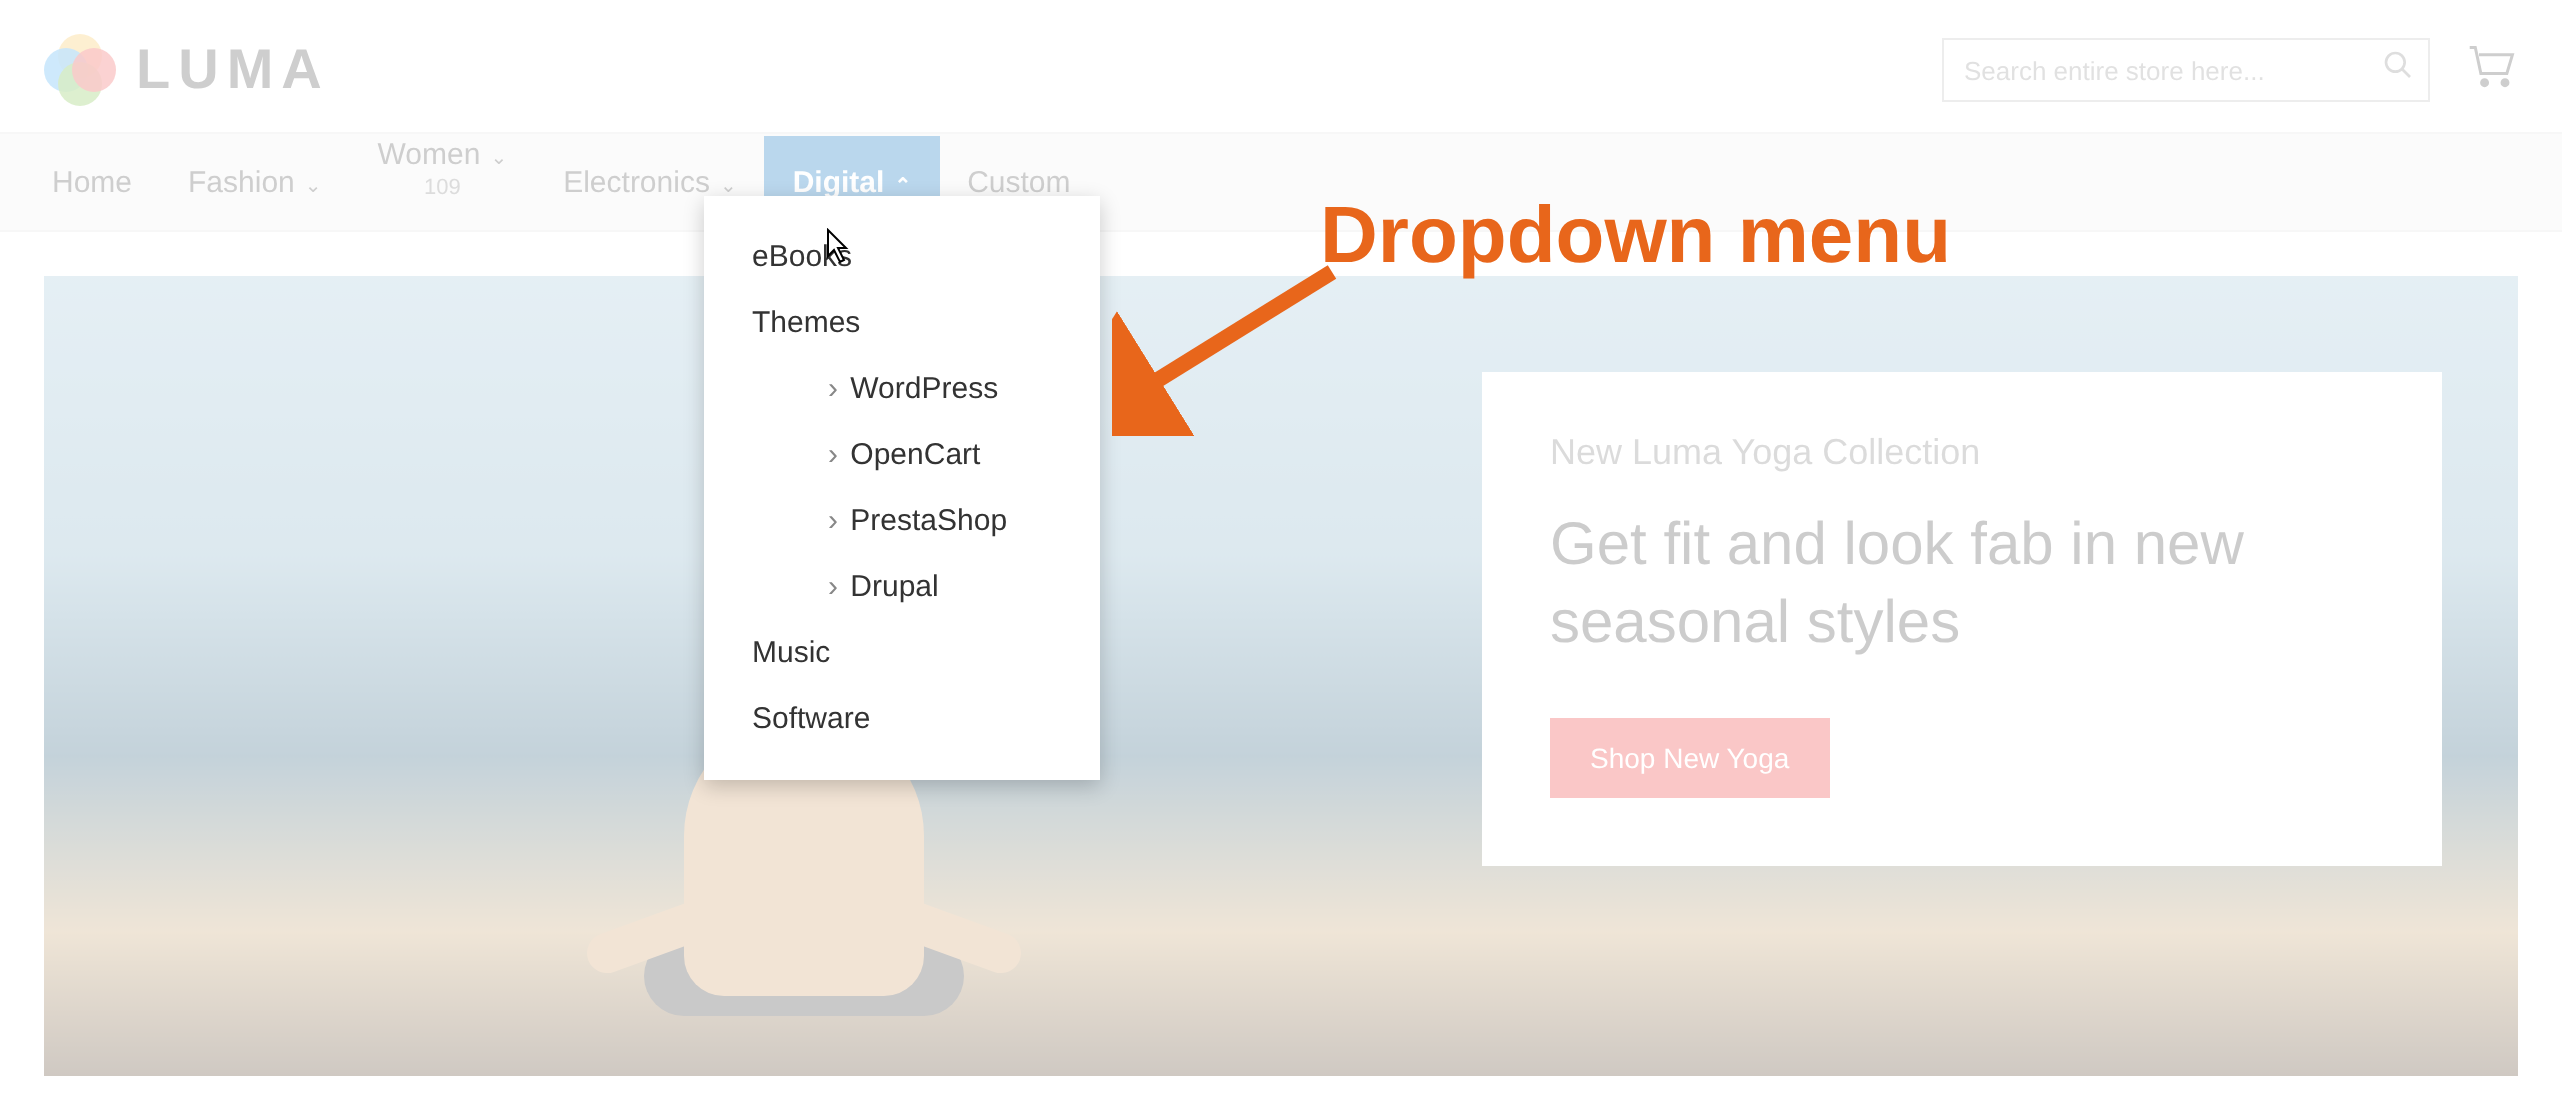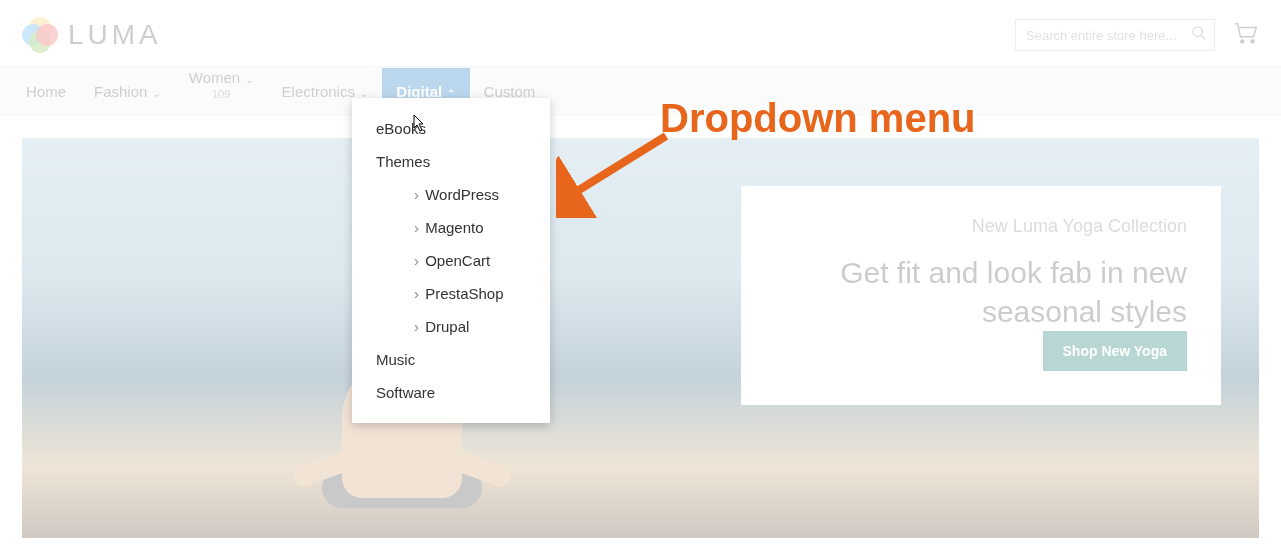--- a/index.html
+++ b/index.html
@@ -9,57 +9,57 @@
 
     
     .header { display: flex; align-items: center; padding: 14px 22px 10px 22px; height: 66px; }
     .logo { display: flex; align-items: center; gap: 10px; }
     .logo-mark { width: 36px; height: 36px; position: relative; }
     .logo-mark .ring { position: absolute; border-radius: 50%; width: 22px; height: 22px; opacity: 0.85; }
     .logo-mark .r1 { background: #f8c14c; top: 0; left: 7px; }
     .logo-mark .r2 { background: #3fa9f5; top: 7px; left: 0; }
     .logo-mark .r3 { background: #7ac142; top: 14px; left: 7px; }
     .logo-mark .r4 { background: #ef4e4e; top: 7px; left: 14px; }
-    .logo-text { font-size: 28px; letter-spacing: 4px; color: #5a5a5a; font-weight: 400; }
+    .logo-text { font-size: 28px; letter-spacing: 4px; color: #5a5a5a; font-weight: 700; }
 
     .header-right { margin-left: auto; display: flex; align-items: center; gap: 18px; }
-    .search-box { position: relative; width: 200px; }
+    .search-box { position: relative; width: 244px; }
     .search-input { width: 100%; height: 32px; border: 1px solid #c2c2c2; padding: 0 34px 0 10px; font-size: 13px; color: #666; }
     .search-input::placeholder { color: #9a9a9a; }
     .search-icon { position: absolute; right: 8px; top: 50%; transform: translateY(-50%); color: #8f8f8f; }
     .cart-icon { color: #5a5a5a; }
 
     
     .nav { display: flex; align-items: flex-end; background: #f0f0f0; border-top: 1px solid #e5e5e5; border-bottom: 1px solid #e5e5e5; padding: 0 12px; height: 50px; }
     .nav-item { position: relative; padding: 15px 14px; font-size: 15px; color: #5a5a5a; cursor: pointer; display: flex; flex-direction: column; align-items: center; }
     .nav-item .chev { margin-left: 5px; font-size: 10px; }
     .nav-item.active { background: #1979c3; color: #fff; font-weight: 600; }
     .nav-item.active .chev { color: #fff; }
     .nav-sub { font-size: 11px; color: #8a8a8a; margin-top: 2px; }
 
     
     .dropdown { position: absolute; top: 98px; left: 352px; width: 198px; background: #fff; box-shadow: 0 3px 10px rgba(0,0,0,0.2); padding: 14px 0 14px 0; z-index: 100; }
     .dd-item { padding: 8px 24px; font-size: 15px; color: #333; cursor: pointer; }
     .dd-subitem { padding: 8px 24px 8px 62px; font-size: 15px; color: #333; cursor: pointer; }
     .dd-subitem::before { content: "› "; color: #888; margin-right: 2px; }
 
     
-    .hero { position: relative; margin: 22px 22px 0 22px; height: 400px; background: linear-gradient(180deg, #a7c9db 0%, #8bb4c9 35%, #3a6a84 60%, #c9a878 82%, #5f4a35 100%); text-align: right; }
+    .hero { position: relative; margin: 22px 22px 0 22px; height: 400px; background: linear-gradient(180deg, #a7c9db 0%, #8bb4c9 35%, #3a6a84 60%, #c9a878 82%, #5f4a35 100%); }
     .hero-figure { position: absolute; left: 240px; bottom: 0; width: 300px; height: 260px; }
     .yoga-body { position: absolute; bottom: 40px; left: 80px; width: 120px; height: 140px; background: #d4a574; border-radius: 60px 60px 20px 20px; }
     .yoga-head { position: absolute; bottom: 180px; left: 118px; width: 44px; height: 50px; background: #c9986a; border-radius: 50%; }
     .yoga-hair { position: absolute; bottom: 220px; left: 130px; width: 20px; height: 24px; background: #3a3a3a; border-radius: 50% 50% 0 0; }
     .yoga-arm-l { position: absolute; bottom: 60px; left: 30px; width: 70px; height: 20px; background: #d4a574; border-radius: 10px; transform: rotate(-20deg); }
     .yoga-arm-r { position: absolute; bottom: 60px; left: 180px; width: 70px; height: 20px; background: #d4a574; border-radius: 10px; transform: rotate(20deg); }
     .yoga-legs { position: absolute; bottom: 30px; left: 60px; width: 160px; height: 40px; background: #4a4a4a; border-radius: 20px; }
 
     .promo { position: absolute; right: 38px; top: 48px; width: 480px; background: #fff; padding: 30px 34px 34px 34px; }
     .promo-sub { font-size: 18px; color: #888; font-weight: 300; margin-bottom: 16px; }
-    .promo-title { font-size: 30px; color: #555; font-weight: 300; line-height: 1.3; }
-    .promo-btn { display: inline-block; background: #0f766e; color: #fff; padding: 12px 20px; font-size: 14px; font-weight: 700; cursor: pointer; }
+    .promo-title { font-size: 30px; color: #555; font-weight: 300; line-height: 1.3; margin-bottom: 28px; }
+    .promo-btn { display: inline-block; background: #ef4444; color: #fff; padding: 12px 20px; font-size: 14px; font-weight: 400; cursor: pointer; }
 
     
     .anno-label { position: absolute; top: 96px; left: 660px; font-family: "Arial Narrow", Arial, sans-serif; font-size: 40px; font-weight: 700; color: #e8661b; z-index: 120; }
     .anno-arrow { position: absolute; top: 128px; left: 556px; z-index: 120; }
 
     .cursor { position: absolute; top: 114px; left: 408px; z-index: 130; }
   </style>
 </head>
 <body>
 
@@ -130,21 +130,20 @@
     <div class="promo-btn">Shop New Yoga</div>
   </div>
 </div>
 
 <div class="dim-overlay"></div>
 
 <div class="dropdown">
   <div class="dd-item">eBooks</div>
   <div class="dd-item">Themes</div>
   <div class="dd-subitem">WordPress</div>
-  <div class="dd-subitem">Magento</div>
   <div class="dd-subitem">OpenCart</div>
   <div class="dd-subitem">PrestaShop</div>
   <div class="dd-subitem">Drupal</div>
   <div class="dd-item">Music</div>
   <div class="dd-item">Software</div>
 </div>
 
 <div class="anno-label">Dropdown menu</div>
 <svg class="anno-arrow" width="120" height="90">
   <defs>

